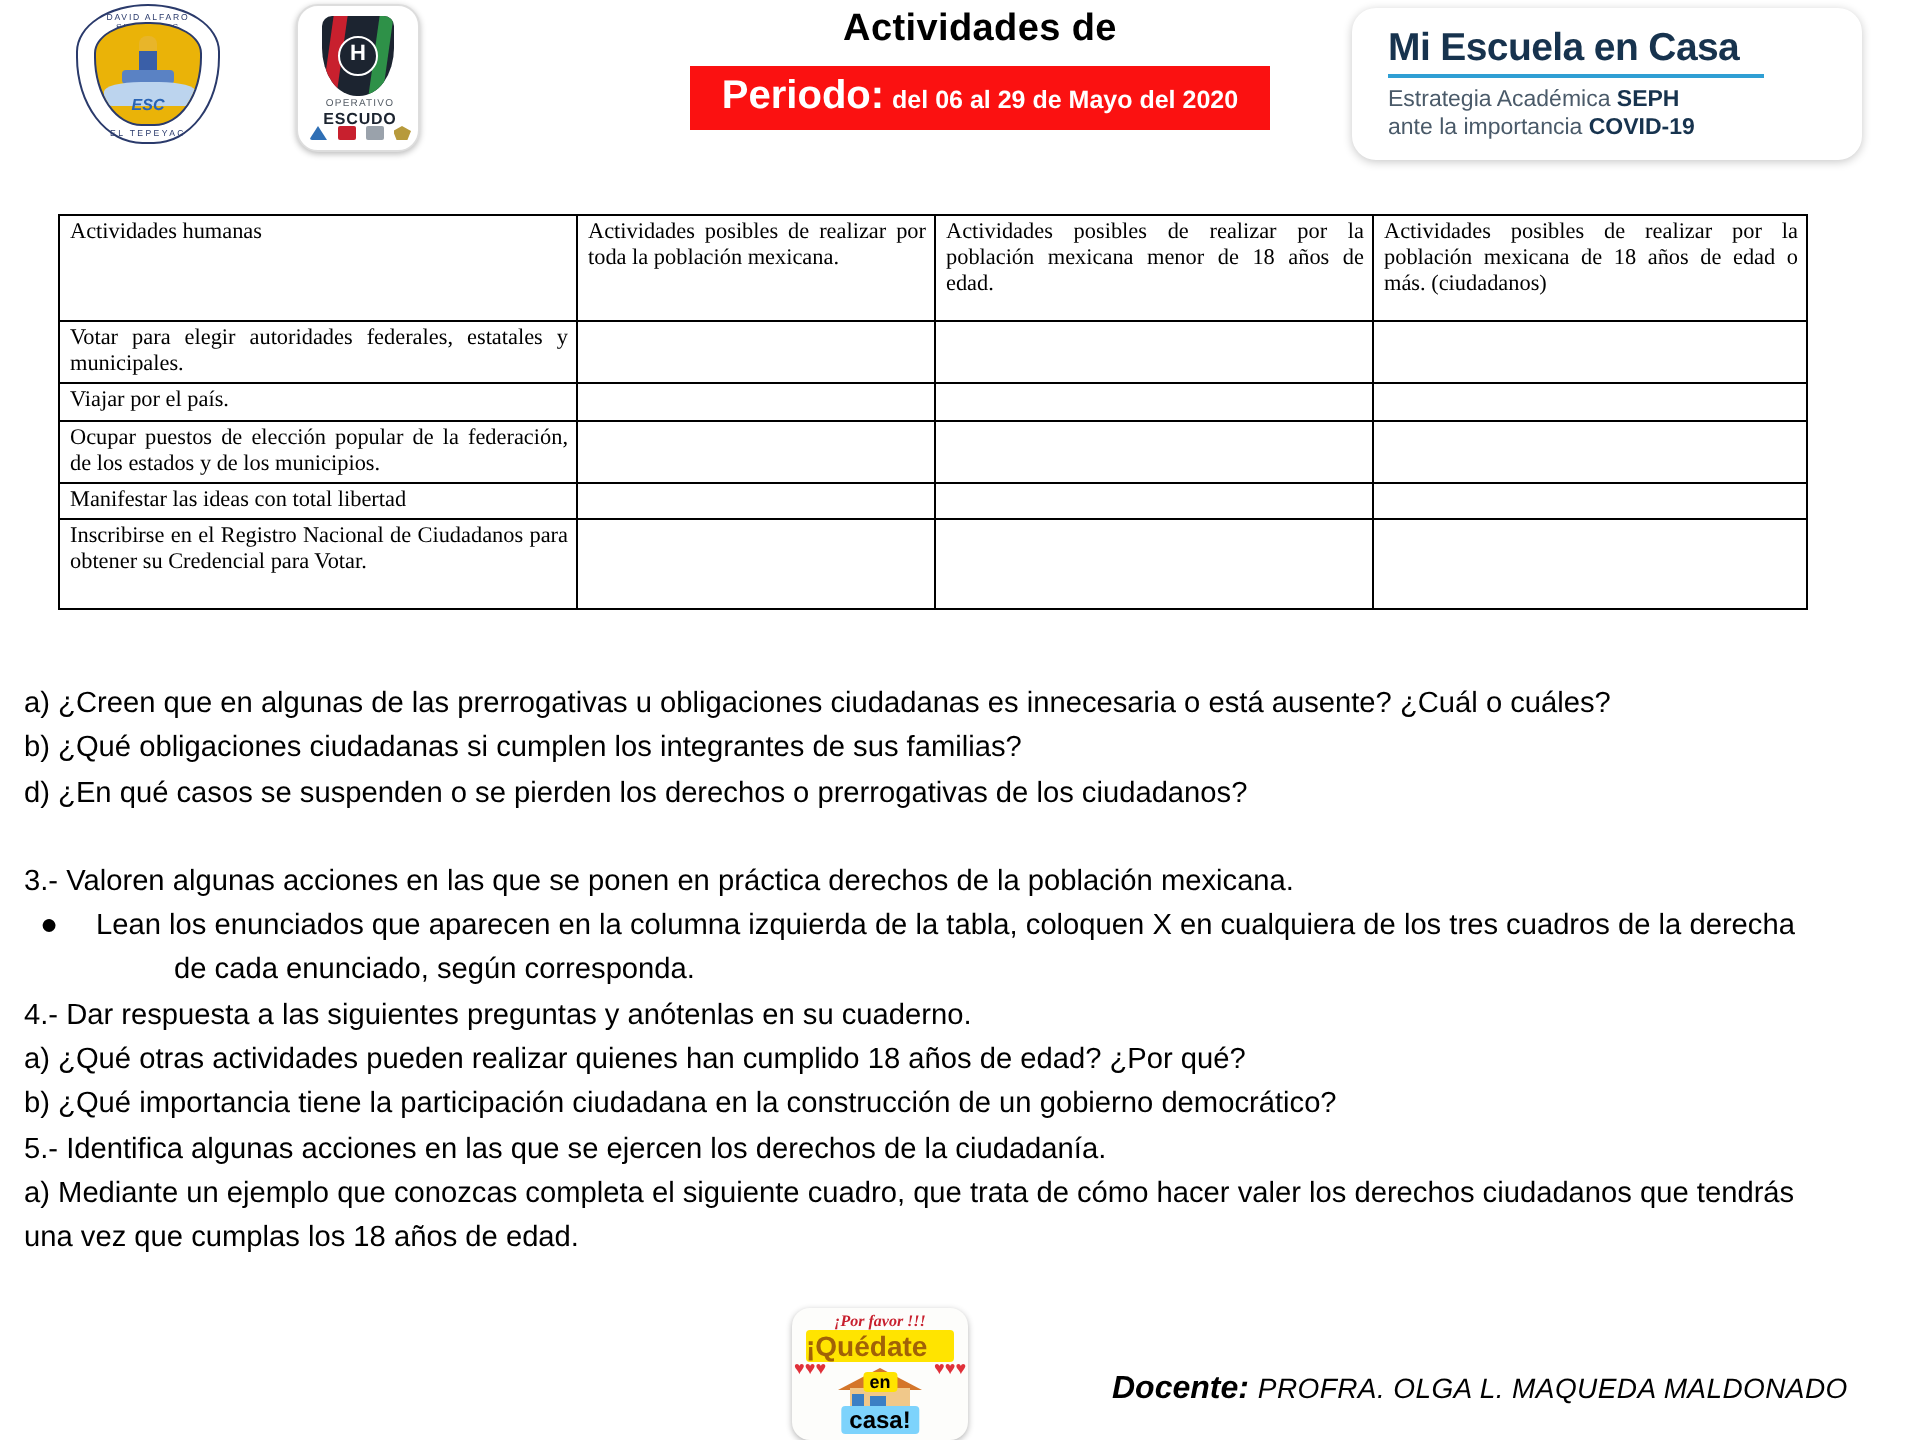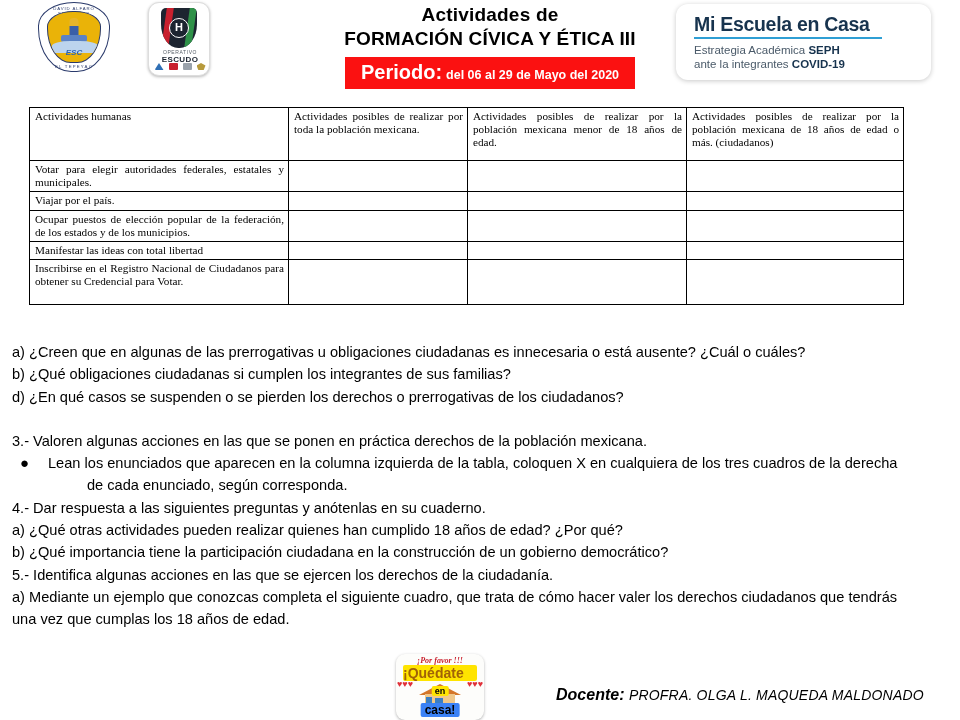--- a/index.html
+++ b/index.html
@@ -382,21 +382,21 @@
     font-size: 9px;
     font-weight: bold;
     padding: 0 3px;
     z-index: 3;
     border-radius: 2px;
   }
   .q-casa {
     position: absolute;
     left: 50%; bottom: 3px;
     transform: translateX(-50%);
-    background: #3b82f6;
+    background: #7dd3fc;
     font-size: 12px;
     font-weight: bold;
     padding: 0 4px;
     z-index: 3;
     border-radius: 2px;
   }
   .q-hearts-l, .q-hearts-r {
     position: absolute;
     top: 26px;
     width: 16px;
@@ -453,31 +453,30 @@
     <div class="escudo-logos">
       <span class="mini-logo ml-blue"></span>
       <span class="mini-logo ml-red"></span>
       <span class="mini-logo ml-gray"></span>
       <span class="mini-logo ml-gold"></span>
     </div>
   </div>
 
   <div class="title-block">
     <div class="title-l1">Actividades de</div>
-    <div class="title-l2">FORMACIÓN CÍVICA Y ÉTICA III</div>
     <div class="period-banner">
       <span class="period-label">Periodo:</span><span class="period-value">del 06 al 29 de Mayo del 2020</span>
     </div>
   </div>
 
   <div class="mec-card">
     <div class="mec-title">Mi Escuela en Casa</div>
     <div class="mec-rule"></div>
     <div class="mec-sub1"><span>Estrategia Académica </span><b>SEPH</b></div>
-    <div class="mec-sub2"><span>ante la integrantes </span><b>COVID-19</b></div>
+    <div class="mec-sub2"><span>ante la importancia </span><b>COVID-19</b></div>
   </div>
 </div>
 
 <table class="act-table">
   <colgroup>
     <col class="col-a">
       <col class="col-b">
       <col class="col-c">
       <col class="col-d">
   </colgroup>

